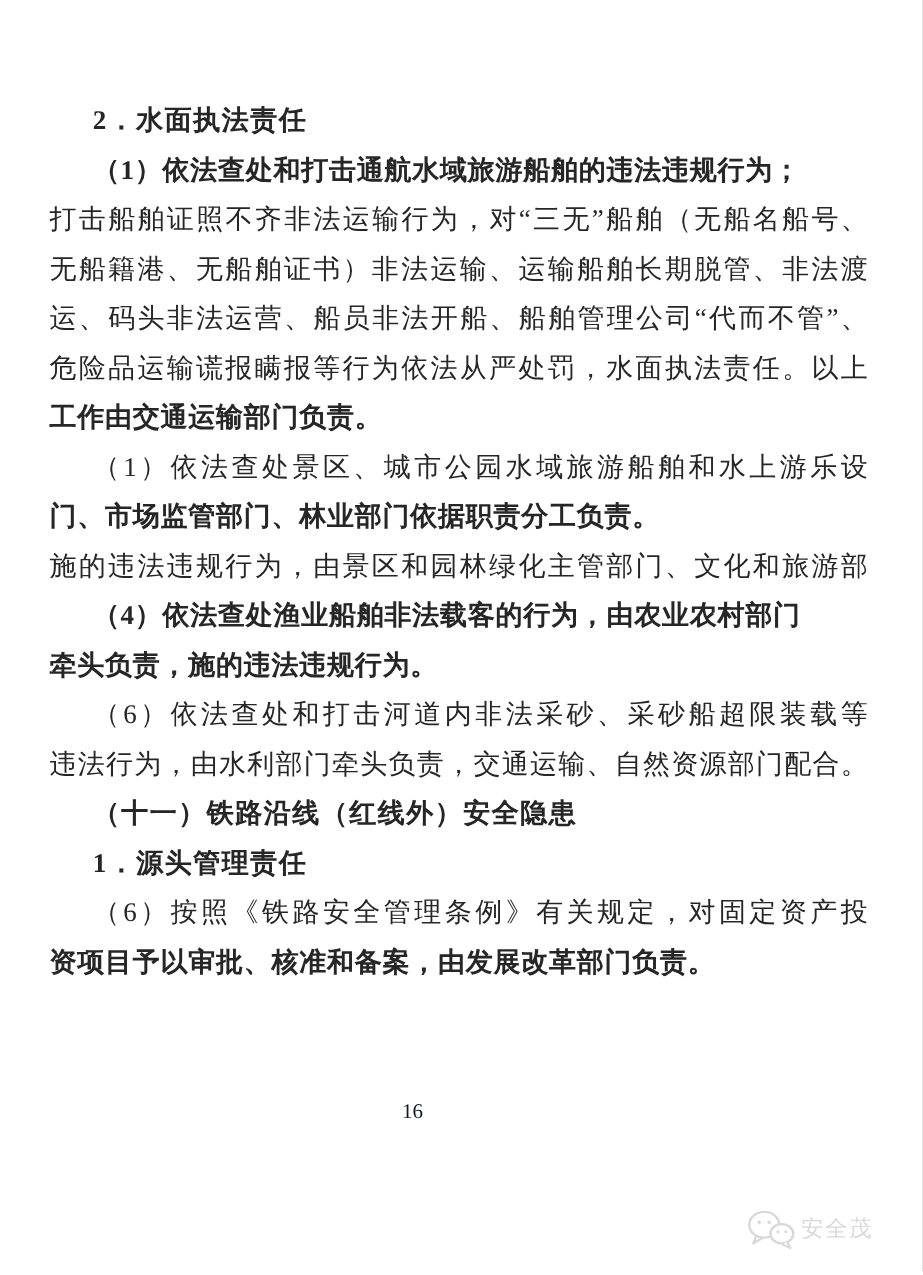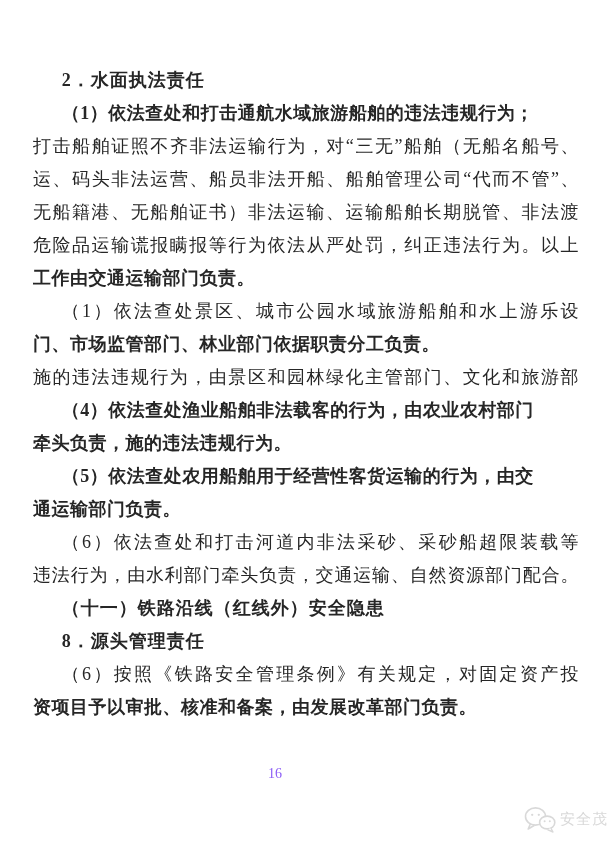--- a/index.html
+++ b/index.html
@@ -27,75 +27,71 @@
     overflow:visible;
     text-align:justify;
     text-align-last:justify;
     letter-spacing:0.5px;
   }
   .line.rag { text-align:left; text-align-last:left;font-weight:bold; }
   .line.first { text-indent:1.6em; }
   .heading .line { font-weight:bold; letter-spacing:1px; }
   .page-number {
     position:absolute;
-    left:240px; top:766px; width:70px;
+    left:240px; top:734px; width:70px;
     text-align:center;
     font-size:14px;
-    color:#8b5cf6;
+    color:#0f172a;
   }
   .watermark {
     position:absolute;
-    left:524px; top:806px;
+    left:498px; top:806px;
     display:flex; align-items:center; gap:4px;
   }
   .watermark .wm-label {
     font-family:"Liberation Sans","DejaVu Sans",sans-serif;
     font-size:15px;
     letter-spacing:1px;
   }
 </style>
 </head>
 <body>
 
 <div class="page" style="background: rgb(255, 255, 255); color: rgb(38, 38, 38);">
 
   <div class="doc">
       <div class="block heading">
         <div class="line first rag">2．水面执法责任</div>
       </div>
       <div class="block paragraph">
         <div class="line first rag">（1）依法查处和打击通航水域旅游船舶的违法违规行为；</div>
         <div class="line">打击船舶证照不齐非法运输行为，对“三无”船舶（无船名船号、</div>
+        <div class="line">无船籍港、无船舶证书）非法运输、运输船舶长期脱管、非法渡</div>
         <div class="line">运、码头非法运营、船员非法开船、船舶管理公司“代而不管”、</div>
-        <div class="line">无船籍港、无船舶证书）非法运输、运输船舶长期脱管、非法渡</div>
-        <div class="line">危险品运输谎报瞒报等行为依法从严处罚，纠正违法行为。以上</div>
+        <div class="line">危险品运输谎报瞒报等行为依法从严处罚，水面执法责任。以上</div>
         <div class="line rag">工作由交通运输部门负责。</div>
       </div>
       <div class="block paragraph">
         <div class="line first">（1）依法查处景区、城市公园水域旅游船舶和水上游乐设</div>
         <div class="line rag">门、市场监管部门、林业部门依据职责分工负责。</div>
         <div class="line">施的违法违规行为，由景区和园林绿化主管部门、文化和旅游部</div>
       </div>
       <div class="block paragraph">
         <div class="line first rag">（4）依法查处渔业船舶非法载客的行为，由农业农村部门</div>
         <div class="line rag">牵头负责，施的违法违规行为。</div>
       </div>
       <div class="block paragraph">
-        <div class="line first rag">（5）依法查处农用船舶用于经营性客货运输的行为，由交</div>
-        <div class="line rag">通运输部门负责。</div>
-      </div>
-      <div class="block paragraph">
         <div class="line first">（6）依法查处和打击河道内非法采砂、采砂船超限装载等</div>
         <div class="line">违法行为，由水利部门牵头负责，交通运输、自然资源部门配合。</div>
       </div>
       <div class="block heading">
         <div class="line first rag">（十一）铁路沿线（红线外）安全隐患</div>
       </div>
       <div class="block heading">
-        <div class="line first rag">8．源头管理责任</div>
+        <div class="line first rag">1．源头管理责任</div>
       </div>
       <div class="block paragraph">
         <div class="line first">（6）按照《铁路安全管理条例》有关规定，对固定资产投</div>
         <div class="line rag">资项目予以审批、核准和备案，由发展改革部门负责。</div>
       </div>
     </div>
 
   <div class="page-number">16</div>
 
   <div class="watermark">

